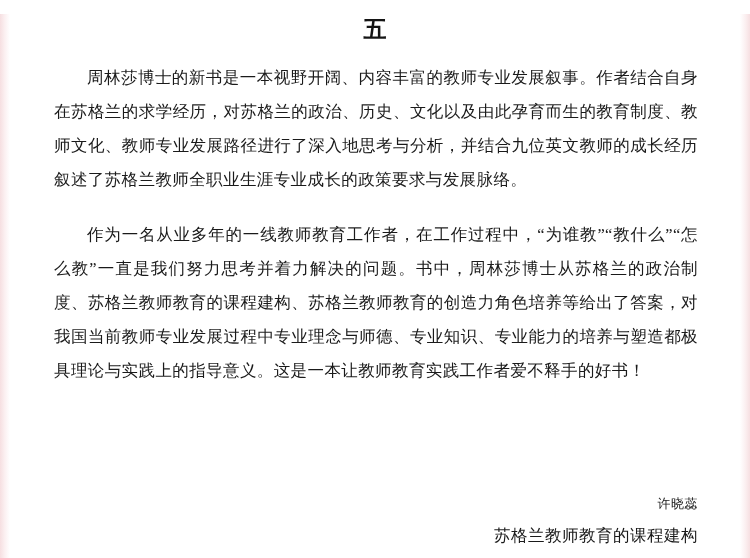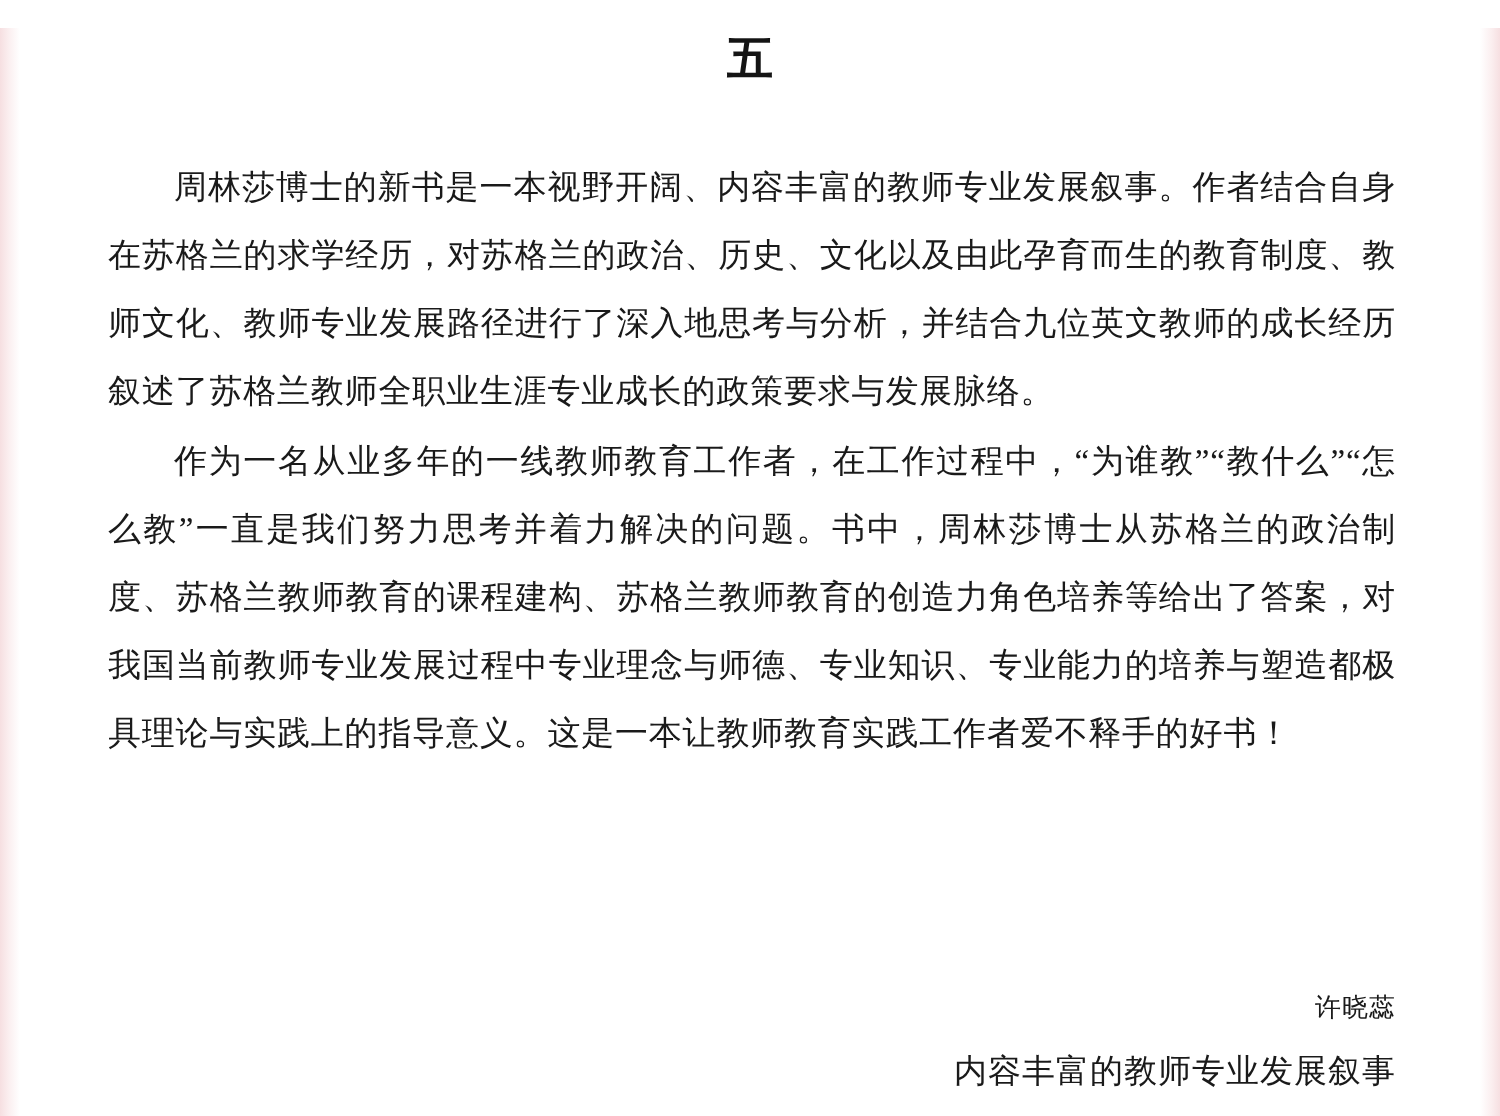--- a/index.html
+++ b/index.html
@@ -62,22 +62,22 @@
     color: #1a1a1a;
     font-size: 16.5px;
     line-height: 34px;
     text-align: justify;
     text-justify: inter-ideograph;
     letter-spacing: 0.4px;
     text-indent: 2em;
     font-family: "Liberation Serif", "DejaVu Serif", serif;
   }
 
-  .para-1 { margin-top: 32px; }
-  .para-2 { margin-top: 1px; }
+  .para-1 { margin-top: 17px; font-family: Liberation Mono, monospace; }
+  .para-2 { margin-top: 20px; }
 
   .signature-block {
     position: absolute;
     right: 52px;
     bottom: 20px;
     text-align: right;
   }
   .signature-name {
     font-size: 13px;
     line-height: 32px;
@@ -102,17 +102,17 @@
   <div class="content">
 
     <div class="section-number">五</div>
 
     <p class="body-text para-1">周林莎博士的新书是一本视野开阔、内容丰富的教师专业发展叙事。作者结合自身在苏格兰的求学经历，对苏格兰的政治、历史、文化以及由此孕育而生的教育制度、教师文化、教师专业发展路径进行了深入地思考与分析，并结合九位英文教师的成长经历叙述了苏格兰教师全职业生涯专业成长的政策要求与发展脉络。</p>
 
     <p class="body-text para-2">作为一名从业多年的一线教师教育工作者，在工作过程中，“为谁教”“教什么”“怎么教”一直是我们努力思考并着力解决的问题。书中，周林莎博士从苏格兰的政治制度、苏格兰教师教育的课程建构、苏格兰教师教育的创造力角色培养等给出了答案，对我国当前教师专业发展过程中专业理念与师德、专业知识、专业能力的培养与塑造都极具理论与实践上的指导意义。这是一本让教师教育实践工作者爱不释手的好书！</p>
 
     <div class="signature-block">
       <div class="signature-name">许晓蕊</div>
-      <div class="signature-org">内容丰富的教师专业发展叙事</div>
+      <div class="signature-org">苏格兰教师教育的课程建构</div>
     </div>
 
   </div>
 </div>
 
 </body></html>

